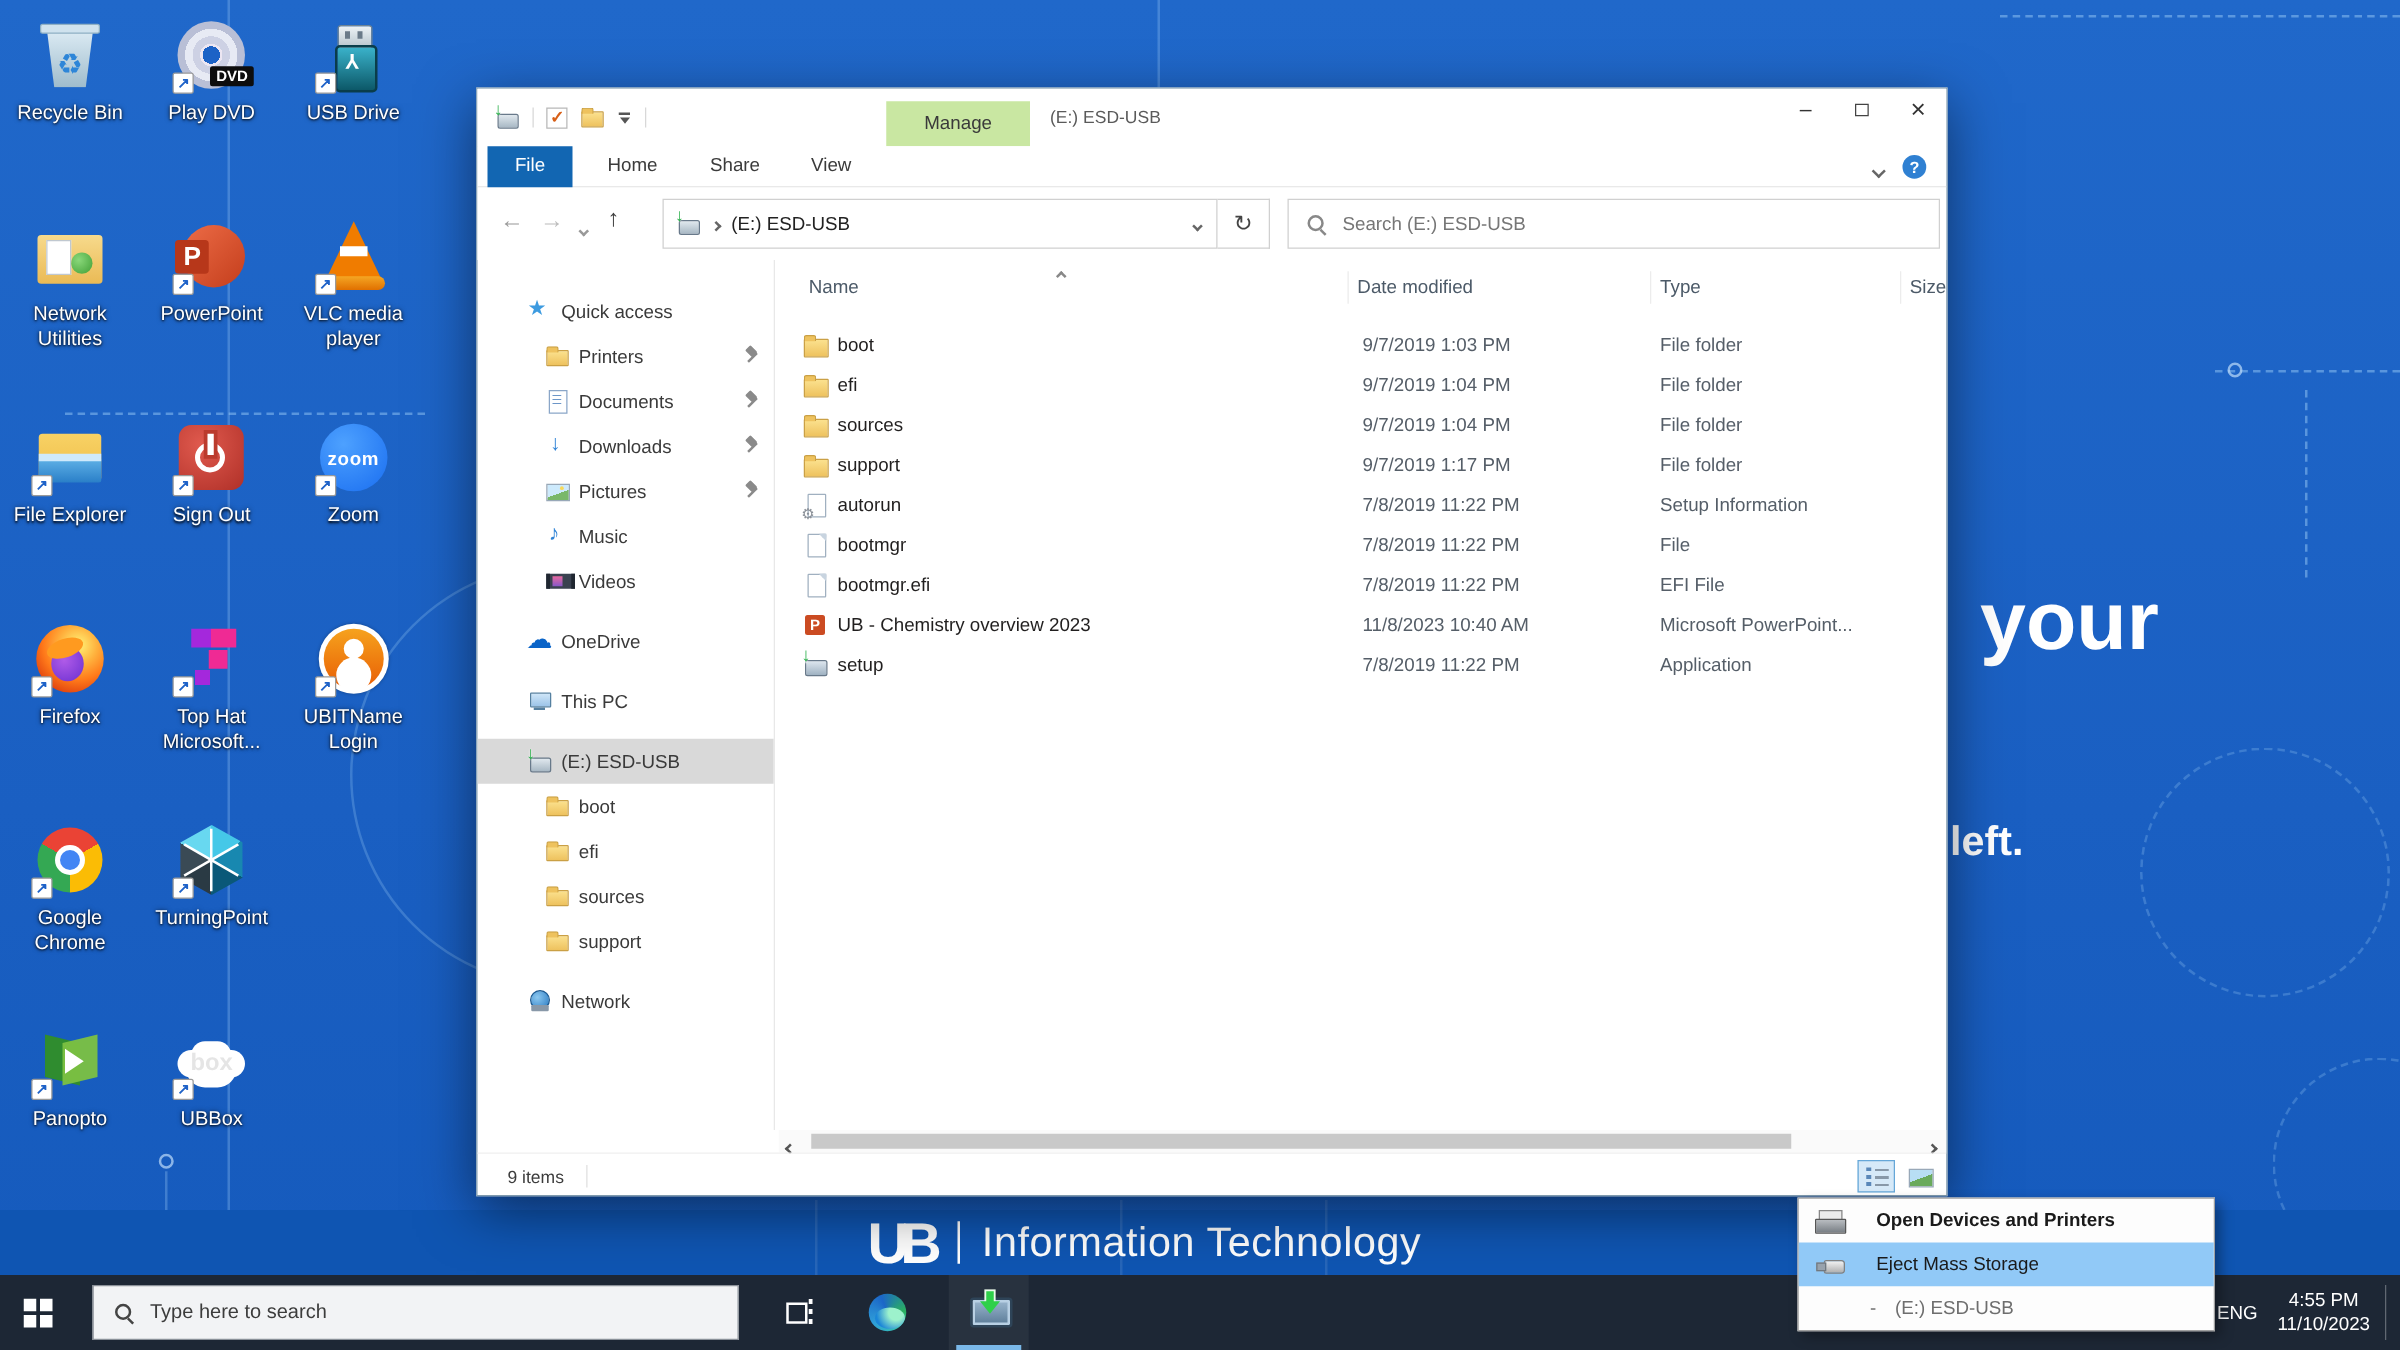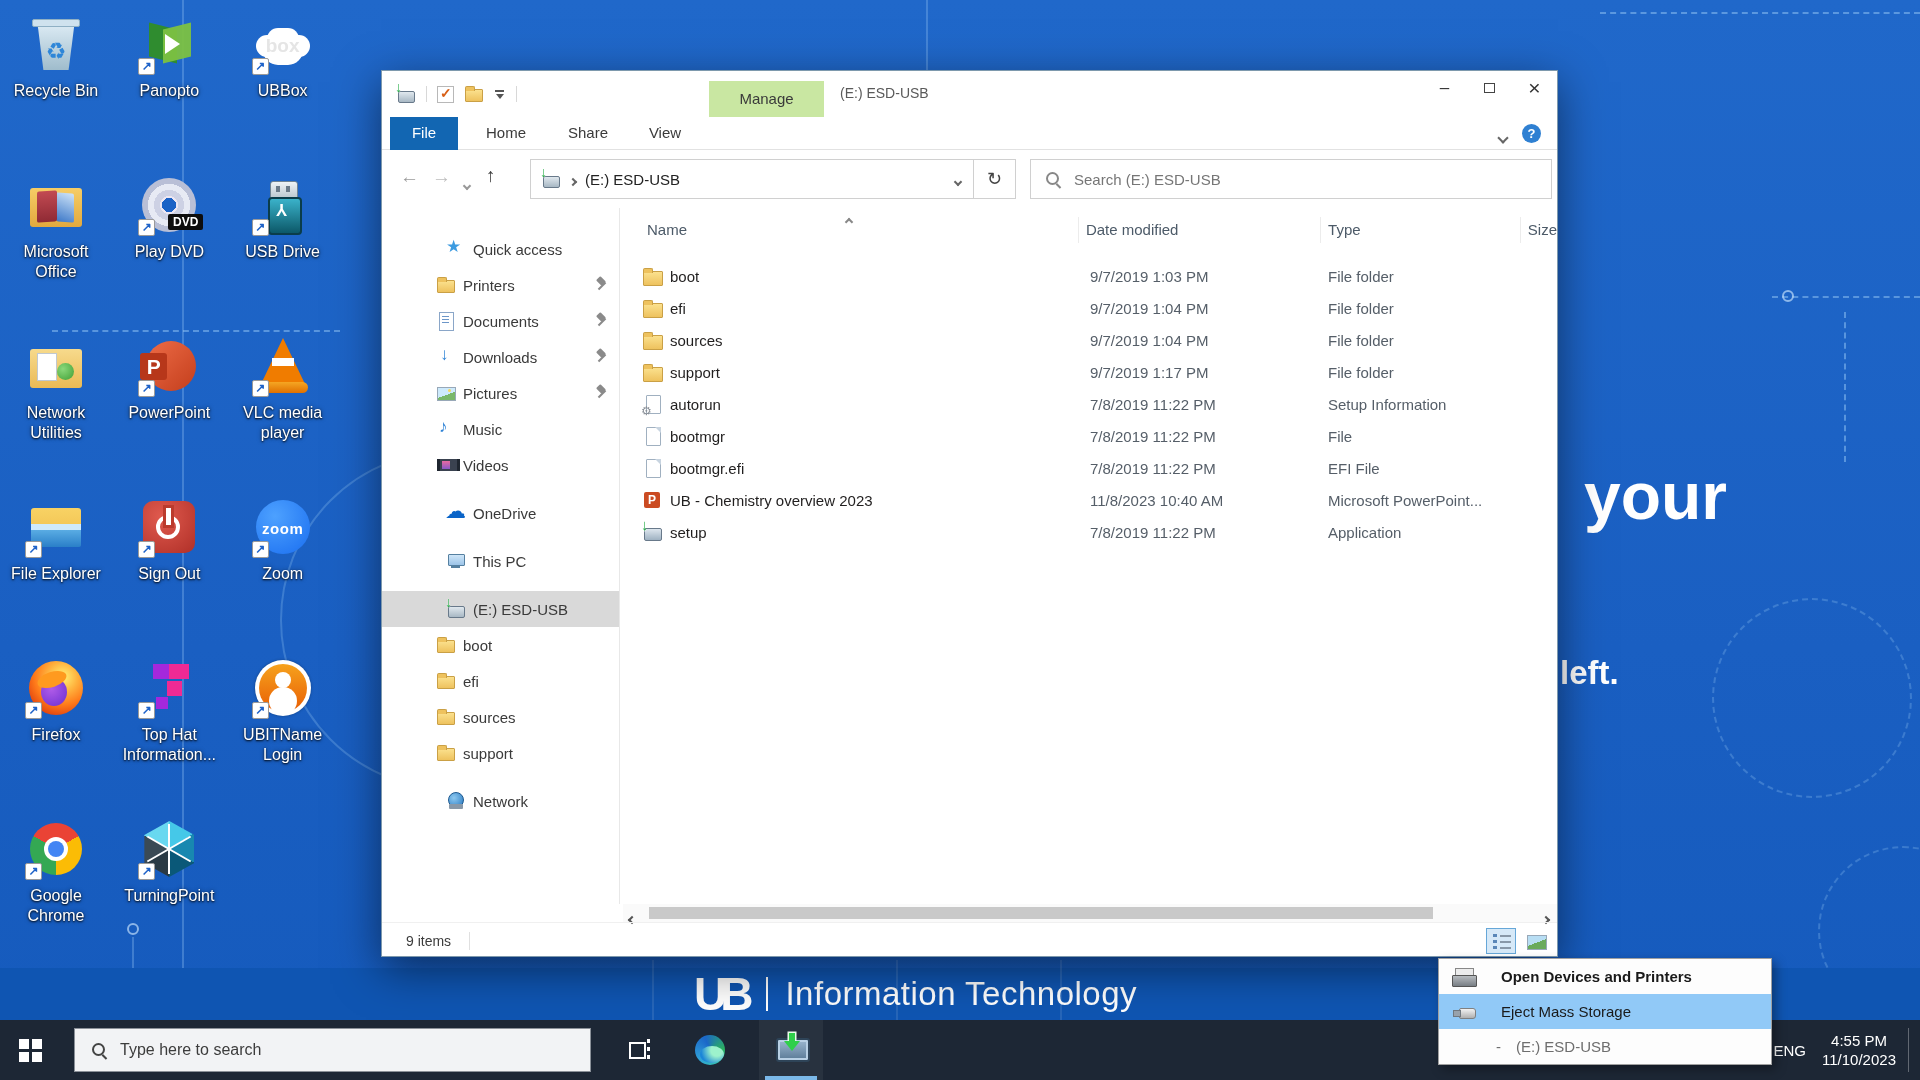--- a/index.html
+++ b/index.html
@@ -138,21 +138,21 @@
   .searchbox .mag { margin:0 13px 0 14px; color:#888; }
   .searchbox input { border:none; outline:none; background:none; font:inherit; color:#b91c1c; width:420px; }
   .searchbox input::placeholder { color:#767676; }
 
   .content { display:flex; height:696px; overflow:hidden; }
   .navpane { width:237px; padding-top:23px; color:#3a3a3a; position:relative; overflow:hidden; }
   .vsep { width:1px; background:#e8e8e8; }
   .nitem { height:36px; display:flex; align-items:center; position:relative; }
   .nitem.gap { margin-top:12px; }
   .nitem.sel { background:#d9d9d9; }
-  .nitem.lvl0 { padding-left:64px; }
+  .nitem.lvl0 { padding-left:40px; }
   .nitem.lvl1 { padding-left:54px; }
   .ni { width:20px; height:20px; position:relative; flex:none; margin-right:7px; }
   .ni-star::before { content:"\2605"; position:absolute; left:0; top:-3px; color:#3d9be0; font-size:17px; }
   .ni-folder::before { content:""; position:absolute; left:1px; top:5px; width:16px; height:11px; background:linear-gradient(#fbe18e,#eec25e); border:1px solid #caa045; border-radius:1px; }
   .ni-folder::after { content:""; position:absolute; left:1px; top:2px; width:8px; height:4px; background:#eec25e; border:1px solid #caa045; border-bottom:none; border-radius:2px 2px 0 0; }
   .ni-doc::before { content:""; position:absolute; left:3px; top:1px; width:13px; height:17px; background:#fff; border:1px solid #8aa6c8; }
   .ni-doc::after { content:""; position:absolute; left:6px; top:5px; width:7px; height:8px; background:repeating-linear-gradient(180deg,#6c96c8 0 1px,transparent 1px 3px); }
   .ni-down::before { content:"\2193"; position:absolute; left:4px; top:-2px; color:#2f83d6; font-weight:bold; font-size:17px; }
   .ni-pic::before { content:""; position:absolute; left:1px; top:4px; width:17px; height:12px; border:1px solid #98a8b8; background:linear-gradient(160deg,#cdeafc 55%,#79b86a 55%); }
   .ni-pic::after { content:""; position:absolute; left:12px; top:6px; width:3px; height:3px; border-radius:50%; background:#f8d858; }
@@ -289,28 +289,20 @@
 
     <div class="dcell">
       <div class="dicon i-recycle">
         <span class="deco"></span>
         <span class="logo-text"></span>
 
       </div>
       <div class="dlabel">Recycle Bin</div>
     </div>
 
-    <div class="dcell">
-      <div class="dicon i-msoffice">
-        <span class="deco"></span>
-        <span class="logo-text"></span>
-
-      </div>
-      <div class="dlabel">Microsoft Office</div>
-    </div>
 
     <div class="dcell">
       <div class="dicon i-netutils">
         <span class="deco"></span>
         <span class="logo-text"></span>
 
       </div>
       <div class="dlabel">Network Utilities</div>
     </div>
 
@@ -376,21 +368,21 @@
       </div>
       <div class="dlabel">Sign Out</div>
     </div>
 
     <div class="dcell">
       <div class="dicon i-tophat">
         <span class="deco"></span>
         <span class="logo-text"></span>
         <span class="sc-arrow"></span>
       </div>
-      <div class="dlabel">Top Hat Information...</div>
+      <div class="dlabel">Top Hat Microsoft...</div>
     </div>
 
     <div class="dcell">
       <div class="dicon i-turning">
         <span class="deco"></span>
         <span class="logo-text"></span>
         <span class="sc-arrow"></span>
       </div>
       <div class="dlabel">TurningPoint</div>
     </div>

